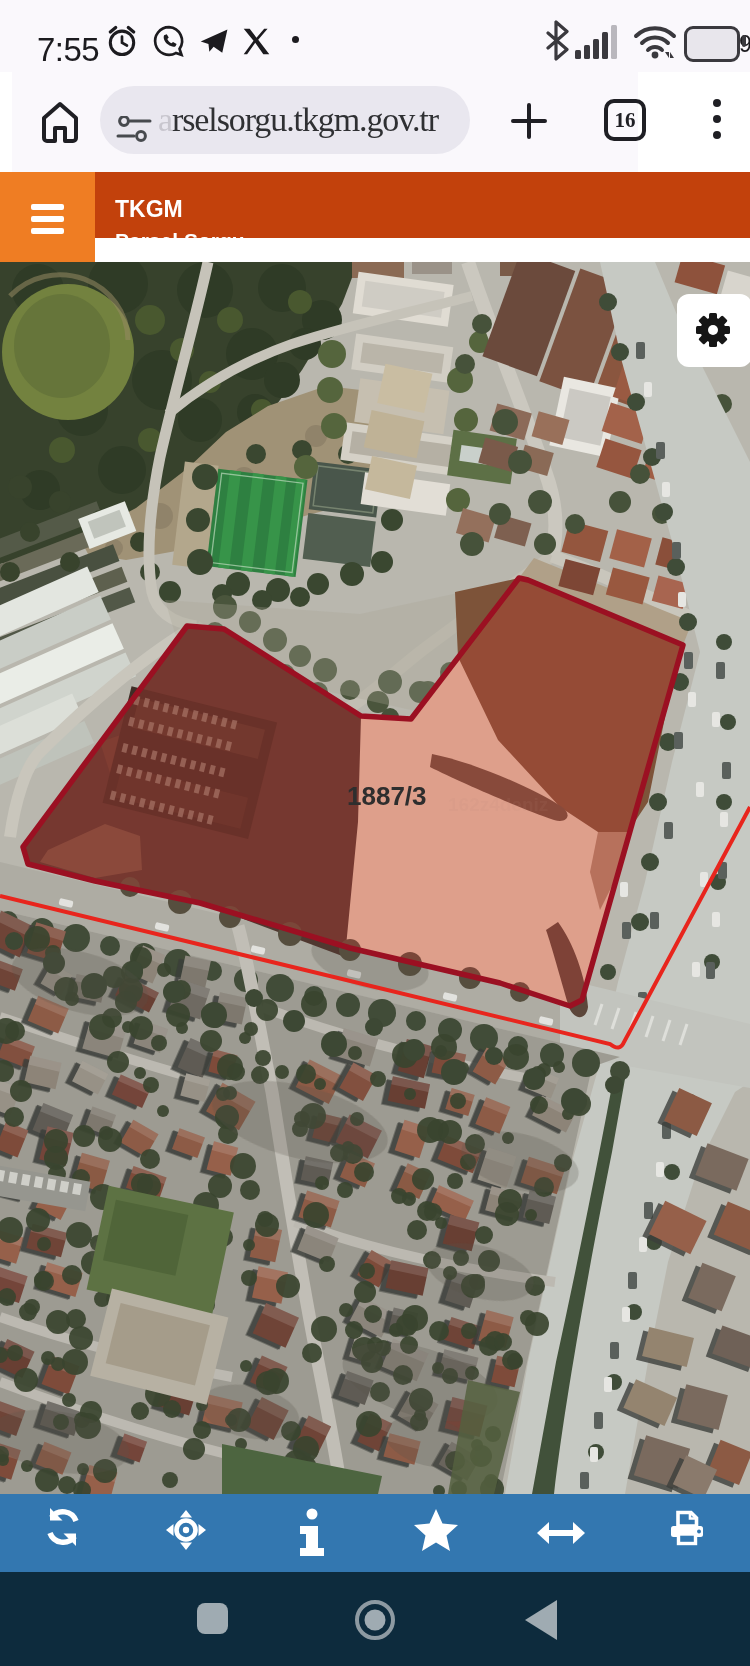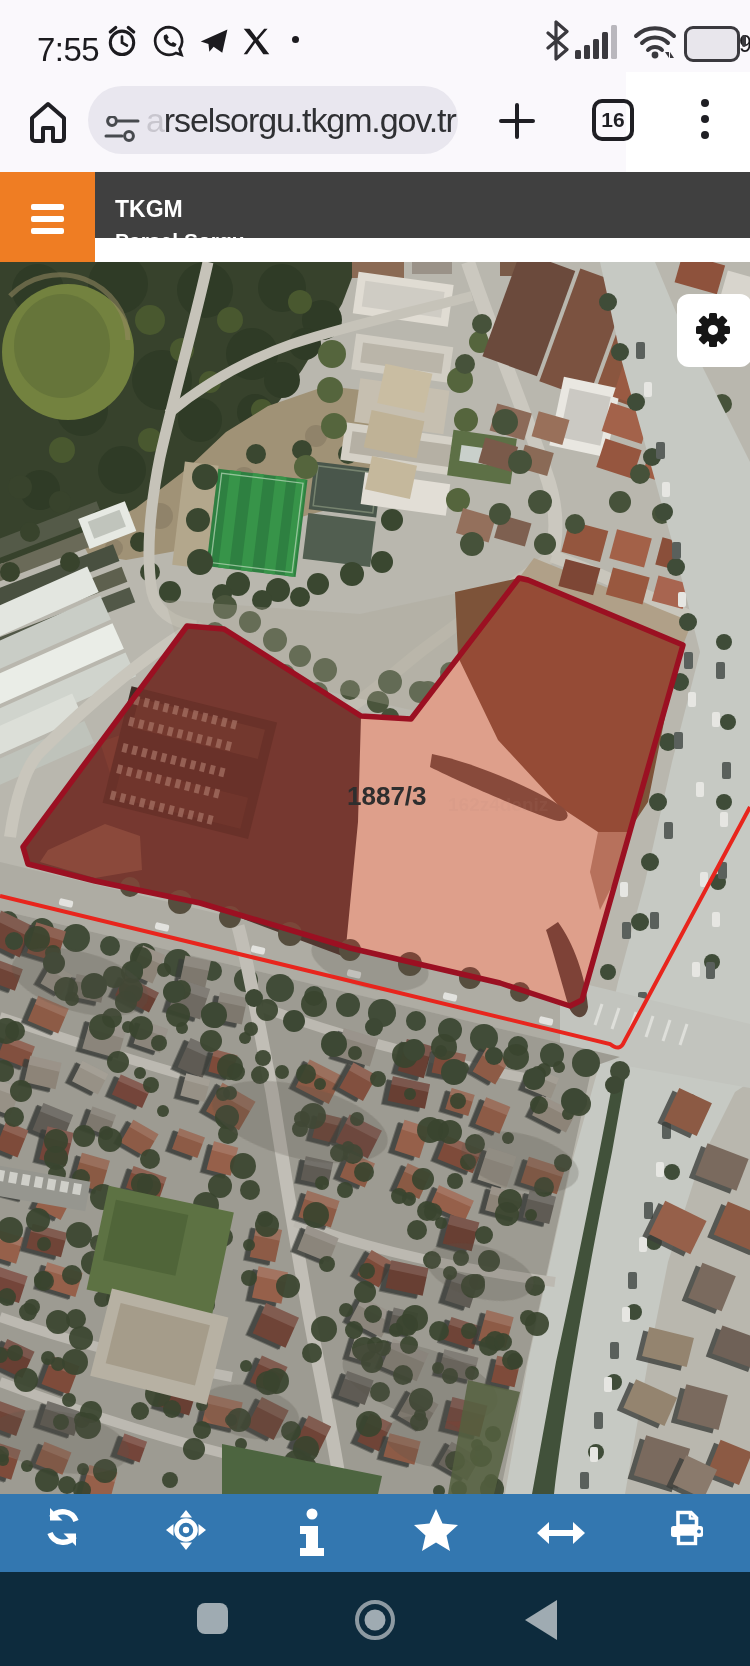--- a/index.html
+++ b/index.html
@@ -1,18 +1,18 @@
 <!DOCTYPE html>
 <html><head><meta charset="utf-8">
 <style>
   html,body{margin:0;padding:0;}
   body{width:750px;height:1666px;font-family:"Liberation Sans",sans-serif;overflow:hidden;background:#fff;}
   .statusbar{position:absolute;left:0;top:0;width:750px;height:72px;background:#faf8fc;}
-  .browserbar{position:absolute;left:0;top:72px;width:626px;height:100px;background:#faf8fc;}
-  .appheader{position:absolute;left:0;top:172px;width:750px;height:66px;background:#404040;}
+  .browserbar{position:absolute;left:12px;top:72px;width:626px;height:100px;background:#faf8fc;font-family:Liberation Serif, serif;}
+  .appheader{position:absolute;left:0;top:172px;width:750px;height:66px;background:#c2410c;}
   .mapwrap{position:absolute;left:0;top:262px;width:750px;height:1232px;background:#bdbbb2;}
   .toolbar{position:absolute;left:0;top:1494px;width:750px;height:78px;background:#3377b0;}
   .navbar{position:absolute;left:0;top:1572px;width:750px;height:94px;background:#0d2b3d;}
 </style></head>
 <body>
 
 <div class="statusbar">
 
 <div style="position:absolute;left:37px;top:31px;font-size:33px;letter-spacing:-0.5px;color:#1c1b1f;">7:55</div>
 

